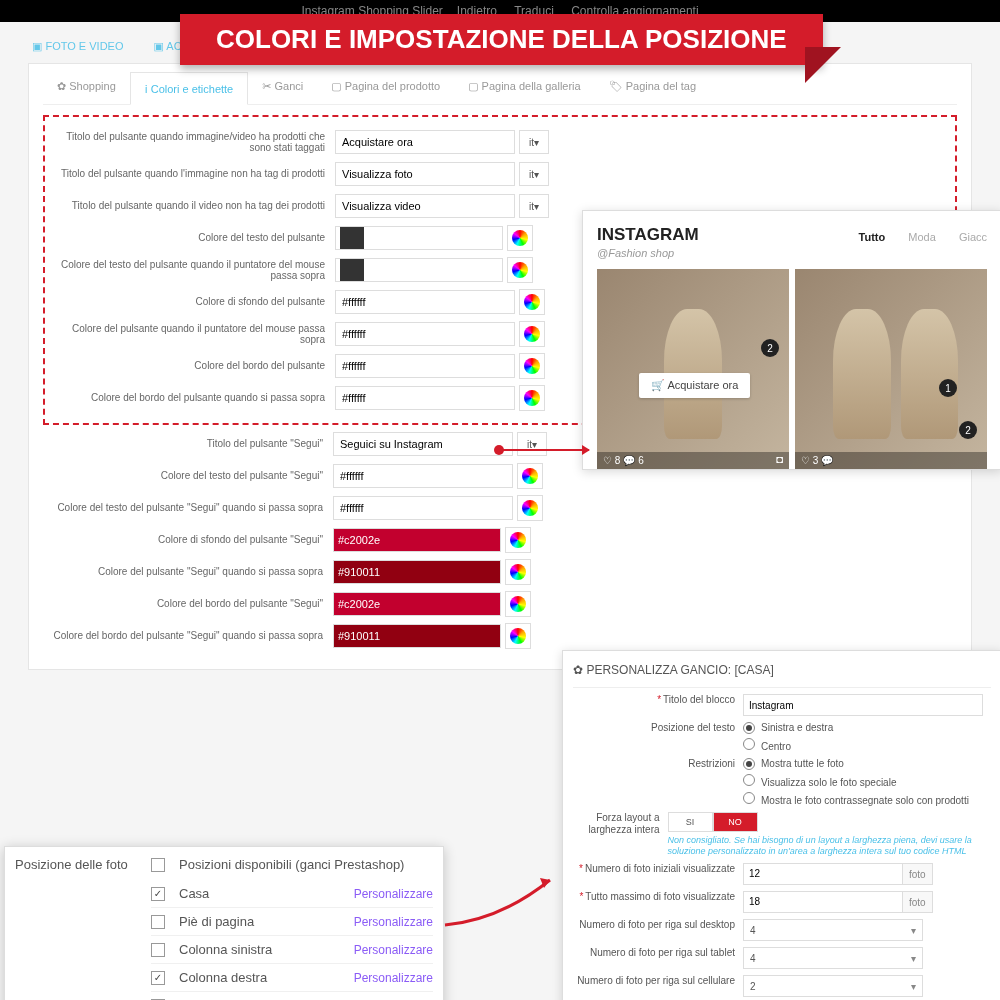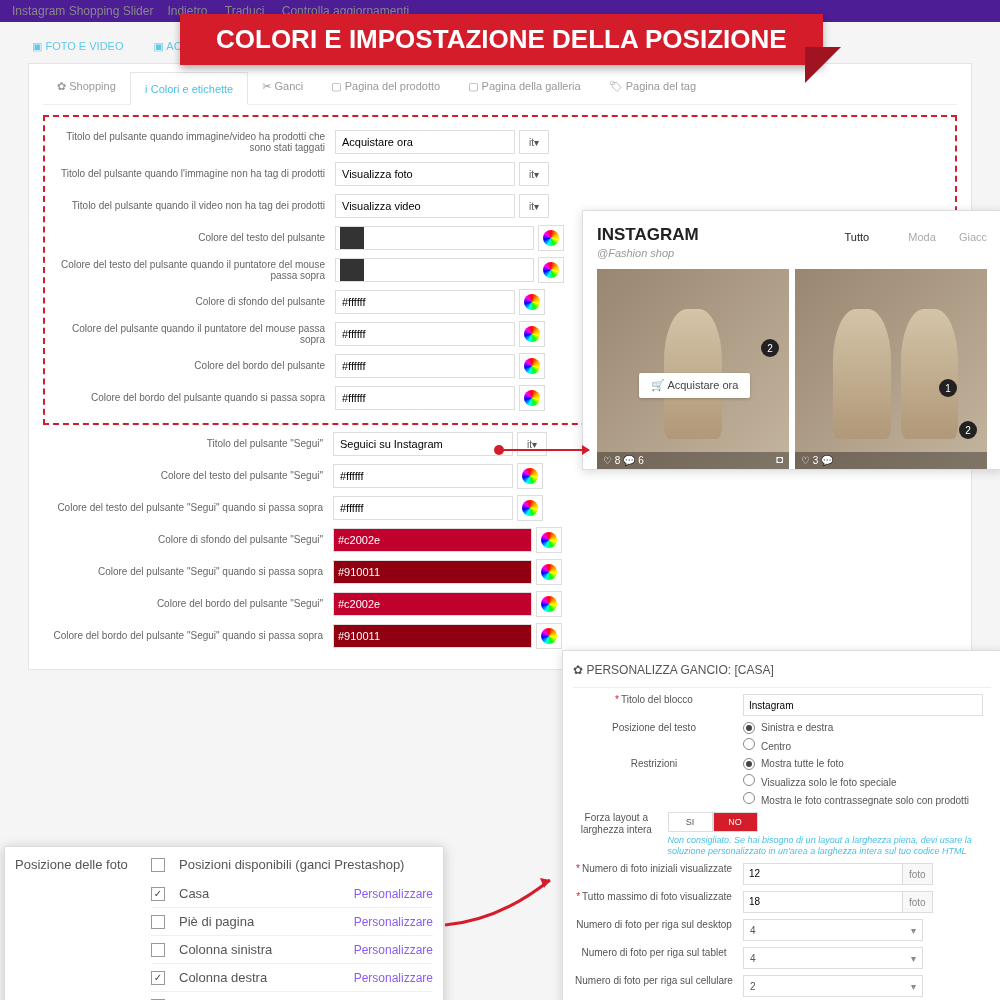--- a/index.html
+++ b/index.html
@@ -1,44 +1,44 @@
 <!DOCTYPE html>
 <html><head>
 <meta charset="utf-8">
 <style>
 *{box-sizing:border-box;margin:0;padding:0;font-family:-apple-system,Helvetica,Arial,sans-serif}
 body{background:#f5f5f5;width:1000px;height:1000px;overflow:hidden;position:relative;font-size:11px;color:#555}
-.top{background:#4c1d95;padding:4px 12px;display:flex;justify-content:flex-start;color:#888;font-size:12px}
+.top{background:#000000;padding:4px 12px;display:flex;justify-content:center;color:#888;font-size:12px}
 .top a{color:#888;margin-left:14px}
 .main{padding:8px 28px}
 .toolbar{display:flex;gap:30px;font-size:11px;padding:10px 4px 4px}
 .toolbar span{color:#4ac0e8}
 .toolbar span.inact{color:#4ac0e8;opacity:.85}
 .panel{background:#fff;border:1px solid #e5e5e5;margin-top:6px;padding:0 14px 14px}
 .tabs{display:flex;border-bottom:1px solid #eee;padding-top:8px;font-size:11px}
 .tab{padding:8px 14px;color:#999}
 .tab.active{color:#4ac0e8;border:1px solid #e5e5e5;border-bottom:1px solid #fff;margin-bottom:-1px}
 .dashed{border:2px dashed #d41c2a;margin:10px 0 6px;padding:6px 4px 6px 0;position:relative}
 .row{display:flex;align-items:center;margin:6px 0;min-height:26px}
 .lbl{width:290px;text-align:right;padding-right:10px;font-size:10px;color:#666;line-height:1.15}
 .fld{flex:0 0 180px}
 .fld input{width:100%;height:24px;border:1px solid #ddd;padding:0 6px;font-size:11px}
-.sw{width:199px;height:24px;border:1px solid #ddd;display:flex;align-items:center}
+.sw{width:168px;height:24px;border:1px solid #ddd;display:flex;align-items:center}
 .swc{width:24px;height:22px;margin:0 4px}
 .swt{font-size:11px;color:#fff;padding-left:4px}
 .cpick{width:26px;height:26px;border:1px solid #ddd;margin-left:4px;display:flex;align-items:center;justify-content:center}
 .wheel{width:16px;height:16px;border-radius:50%;background:conic-gradient(red,orange,yellow,lime,cyan,blue,magenta,red)}
 .lang{width:30px;height:24px;border:1px solid #ddd;margin-left:4px;font-size:10px;display:flex;align-items:center;justify-content:center}
 .banner{position:absolute;top:14px;left:180px;background:#d41c2a;color:#fff;font-weight:800;font-size:26px;padding:10px 36px;box-shadow:0 4px 8px rgba(0,0,0,.3);z-index:30}
 .banner:after{content:'';position:absolute;right:-18px;bottom:-18px;border:18px solid transparent;border-top-color:#a01320;border-left-color:#a01320}
 .preview{position:absolute;right:-2px;top:210px;width:420px;background:#fff;border:1px solid #ddd;box-shadow:0 2px 10px rgba(0,0,0,.15);padding:14px 14px 0;z-index:20}
 .preview h3{font-size:17px;font-weight:700;color:#222}
 .preview .sub{font-size:11px;color:#999;font-style:italic;margin:2px 0 10px}
 .preview .pfilt{position:absolute;right:14px;top:20px;font-size:11px;color:#aaa}
-.preview .pfilt b{color:#222;font-weight:400;margin-right:36px}
+.preview .pfilt b{color:#222;font-weight:700;margin-right:20px}
 .thumbs{display:flex;gap:6px}
 .thumb{flex:1;height:200px;background:linear-gradient(135deg,#9a8670,#c4b59f);position:relative;overflow:hidden}
 .thumb .fig{position:absolute;left:35%;top:20%;width:30%;height:65%;background:linear-gradient(#d4c4a8,#b09878);border-radius:40% 40% 10% 10%}
 .badge{position:absolute;width:18px;height:18px;background:#222;color:#fff;border-radius:50%;font-size:10px;display:flex;align-items:center;justify-content:center}
 .buybtn{position:absolute;left:22%;top:52%;background:#fff;padding:6px 12px;font-size:11px;color:#444;border-radius:2px;box-shadow:0 1px 3px rgba(0,0,0,.2)}
 .tfoot{position:absolute;bottom:0;left:0;right:0;background:rgba(0,0,0,.35);color:#fff;font-size:10px;padding:3px 6px}
 .pospanel{position:absolute;left:4px;top:846px;width:440px;background:#fff;border:1px solid #ddd;box-shadow:0 2px 12px rgba(0,0,0,.2);padding:10px;z-index:25;font-size:13px}
 .poshdr{display:flex;align-items:center;margin-bottom:8px}
 .posttl{width:136px;text-align:left;color:#555}
 .positem{display:flex;align-items:center;padding:6px 0;border-bottom:1px solid #f0f0f0;margin-left:136px}
@@ -46,21 +46,21 @@
 .cb{width:14px;height:14px;border:1px solid #999;margin-right:14px;display:flex;align-items:center;justify-content:center;font-size:10px;color:#444}
 .pers{margin-left:auto;color:#8b5cf6;font-size:12px}
 .arrow1{position:absolute;left:499px;top:449px;width:90px;height:2px;background:#d41c2a;z-index:22}
 .arrow1:before{content:'';position:absolute;left:-5px;top:-4px;width:10px;height:10px;background:#d41c2a;border-radius:50%}
 .arrow1:after{content:'';position:absolute;right:-6px;top:-4px;border:5px solid transparent;border-left:8px solid #d41c2a}
 .arrow2{position:absolute;left:440px;top:870px;width:120px;height:60px;z-index:26}
 .arrow2 svg{width:100%;height:100%}
 .custpanel{position:absolute;right:-2px;top:650px;width:440px;background:#fff;border:1px solid #ddd;box-shadow:0 2px 10px rgba(0,0,0,.15);z-index:20;padding:8px 10px;font-size:10px}
 .custpanel .ch{font-size:12px;color:#555;padding:4px 0 10px;border-bottom:1px solid #eee;margin-bottom:6px}
 .crow{display:flex;align-items:flex-start;margin:6px 0;min-height:22px}
-.clbl{width:170px;text-align:center;padding-right:8px;font-size:10px;color:#555;line-height:1.2}
+.clbl{width:170px;text-align:right;padding-right:8px;font-size:10px;color:#555;line-height:1.2}
 .req{color:#d41c2a;margin-right:2px}
 .cfld input{height:22px;border:1px solid #ddd;padding:0 5px;font-size:10px;width:160px}
 .suffix{display:inline-block;border:1px solid #ddd;border-left:none;height:22px;line-height:22px;padding:0 6px;background:#f8f8f8;font-size:10px;color:#888;vertical-align:top}
 .radio{width:12px;height:12px;border:1px solid #888;border-radius:50%;margin-right:6px;display:inline-flex;align-items:center;justify-content:center}
 .radio.on:after{content:'';width:6px;height:6px;background:#444;border-radius:50%}
 .toggle{display:flex;width:90px;height:20px;font-size:9px}
 .toggle div{flex:1;display:flex;align-items:center;justify-content:center;border:1px solid #ddd}
 .toggle .no{background:#d41c2a;color:#fff}
 .hint{font-size:9px;color:#4ac0e8;font-style:italic;line-height:1.2;margin-top:3px}
 .sel{height:22px;border:1px solid #ddd;padding:0 18px 0 6px;font-size:10px;width:180px;background:#fff;position:relative;line-height:22px}

